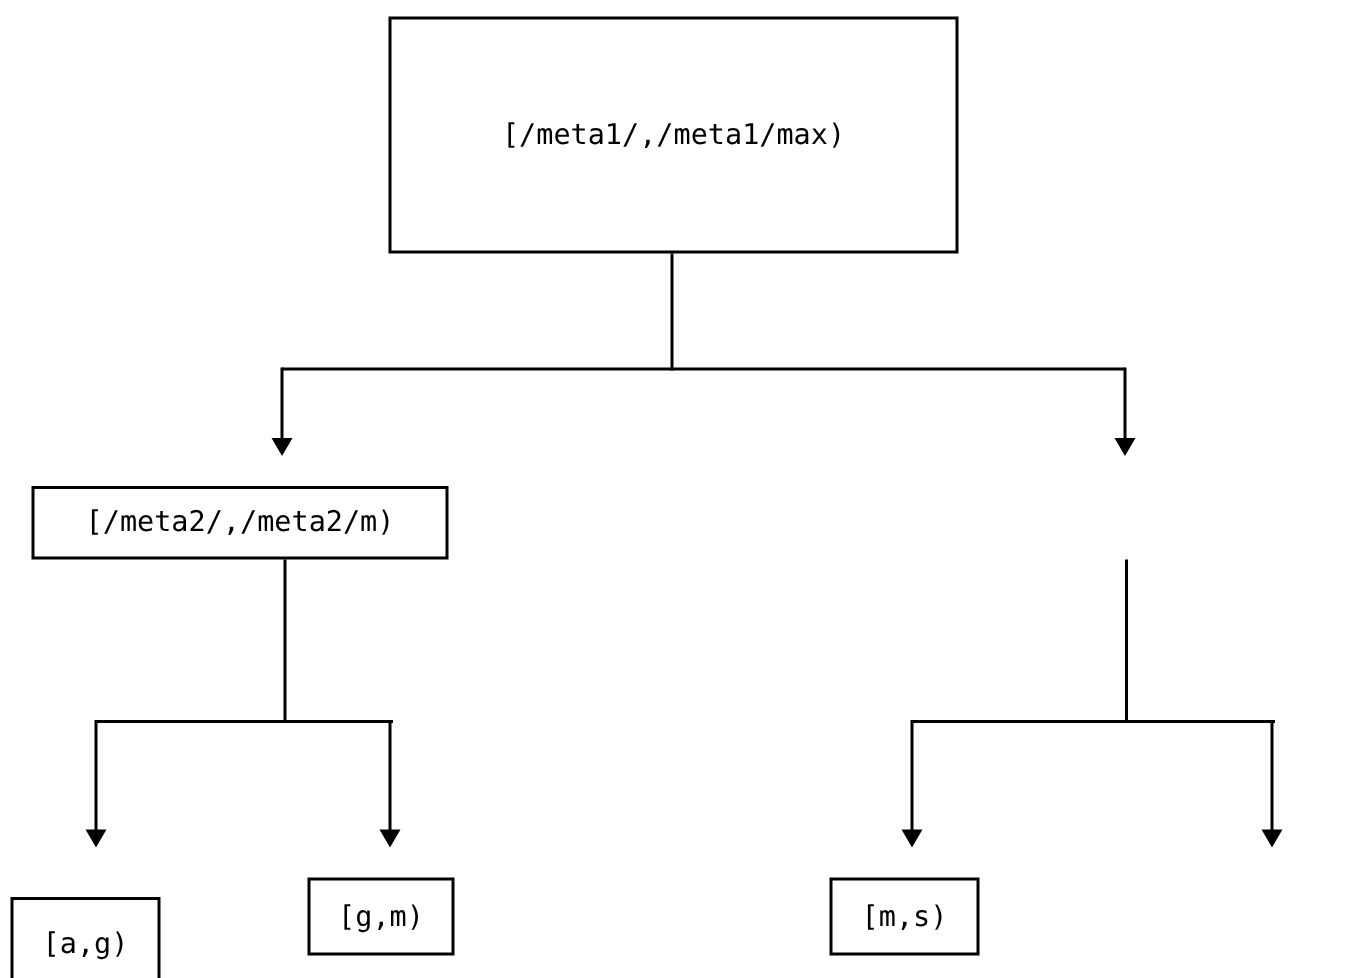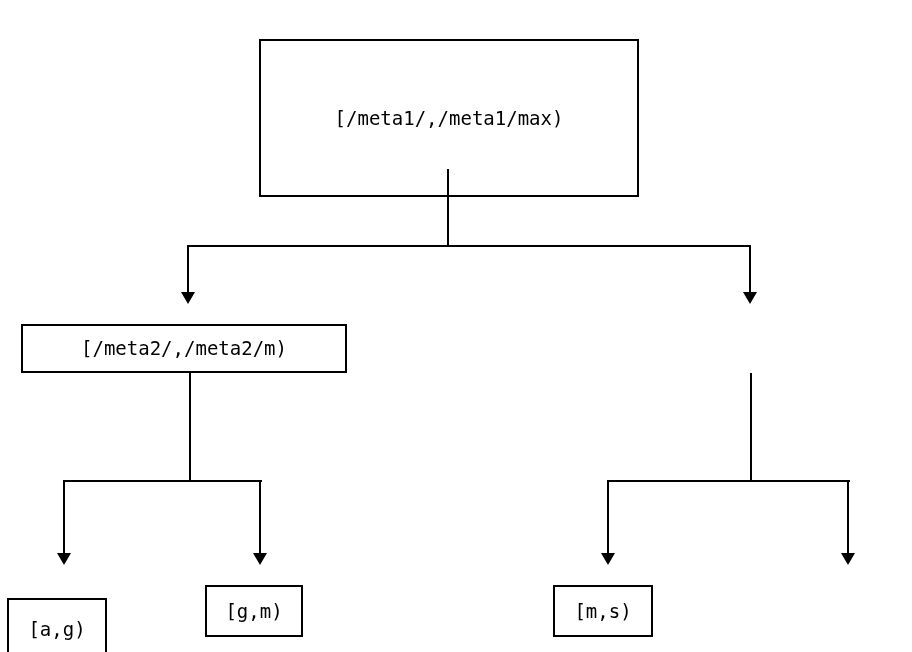--- a/index.html
+++ b/index.html
@@ -26,21 +26,21 @@
     align-items: center;
     justify-content: center;
     color: #000000;
     font-family: "DejaVu Sans Mono", monospace;
     white-space: pre;
   }
   .node-label {
     display: block;
     line-height: 1;
   }
-  .root-node   { font-size: 19px; margin-top: 28px; }
+  .root-node   { font-size: 19px; }
   .mid-node    { font-size: 19px; }
   .leaf-node   { font-size: 19px; }
 
   .edge-v {
     position: absolute;
     width: 2px;
     background: #000000;
   }
   .edge-h {
     position: absolute;
@@ -68,21 +68,21 @@
   <div class="edge-v" style="left:447px; top:169px; height:78px;"></div>
 
   <div class="edge-h" style="left:188px; top:245px; width:562px;"></div>
 
   <div class="edge-v" style="left:187px; top:245px; height:48px;"></div>
   <div class="arrow-head" style="left:181px; top:292px;"></div>
 
   <div class="edge-v" style="left:749px; top:245px; height:48px;"></div>
   <div class="arrow-head" style="left:743px; top:292px;"></div>
 
-  <div class="node-box mid-node" style="left:21px; top:324px; width:326px; height:49px;">
+  <div class="node-box mid-node" style="left:21px; top:324px; width:278px; height:49px;">
     <span class="node-label">[/meta2/,/meta2/m)</span>
   </div>
 
 
   <div class="edge-v" style="left:189px; top:373px; height:109px;"></div>
   <div class="edge-h" style="left:64px; top:480px; width:198px;"></div>
   <div class="edge-v" style="left:63px; top:480px; height:74px;"></div>
   <div class="arrow-head" style="left:57px; top:553px;"></div>
   <div class="edge-v" style="left:259px; top:480px; height:74px;"></div>
   <div class="arrow-head" style="left:253px; top:553px;"></div>

